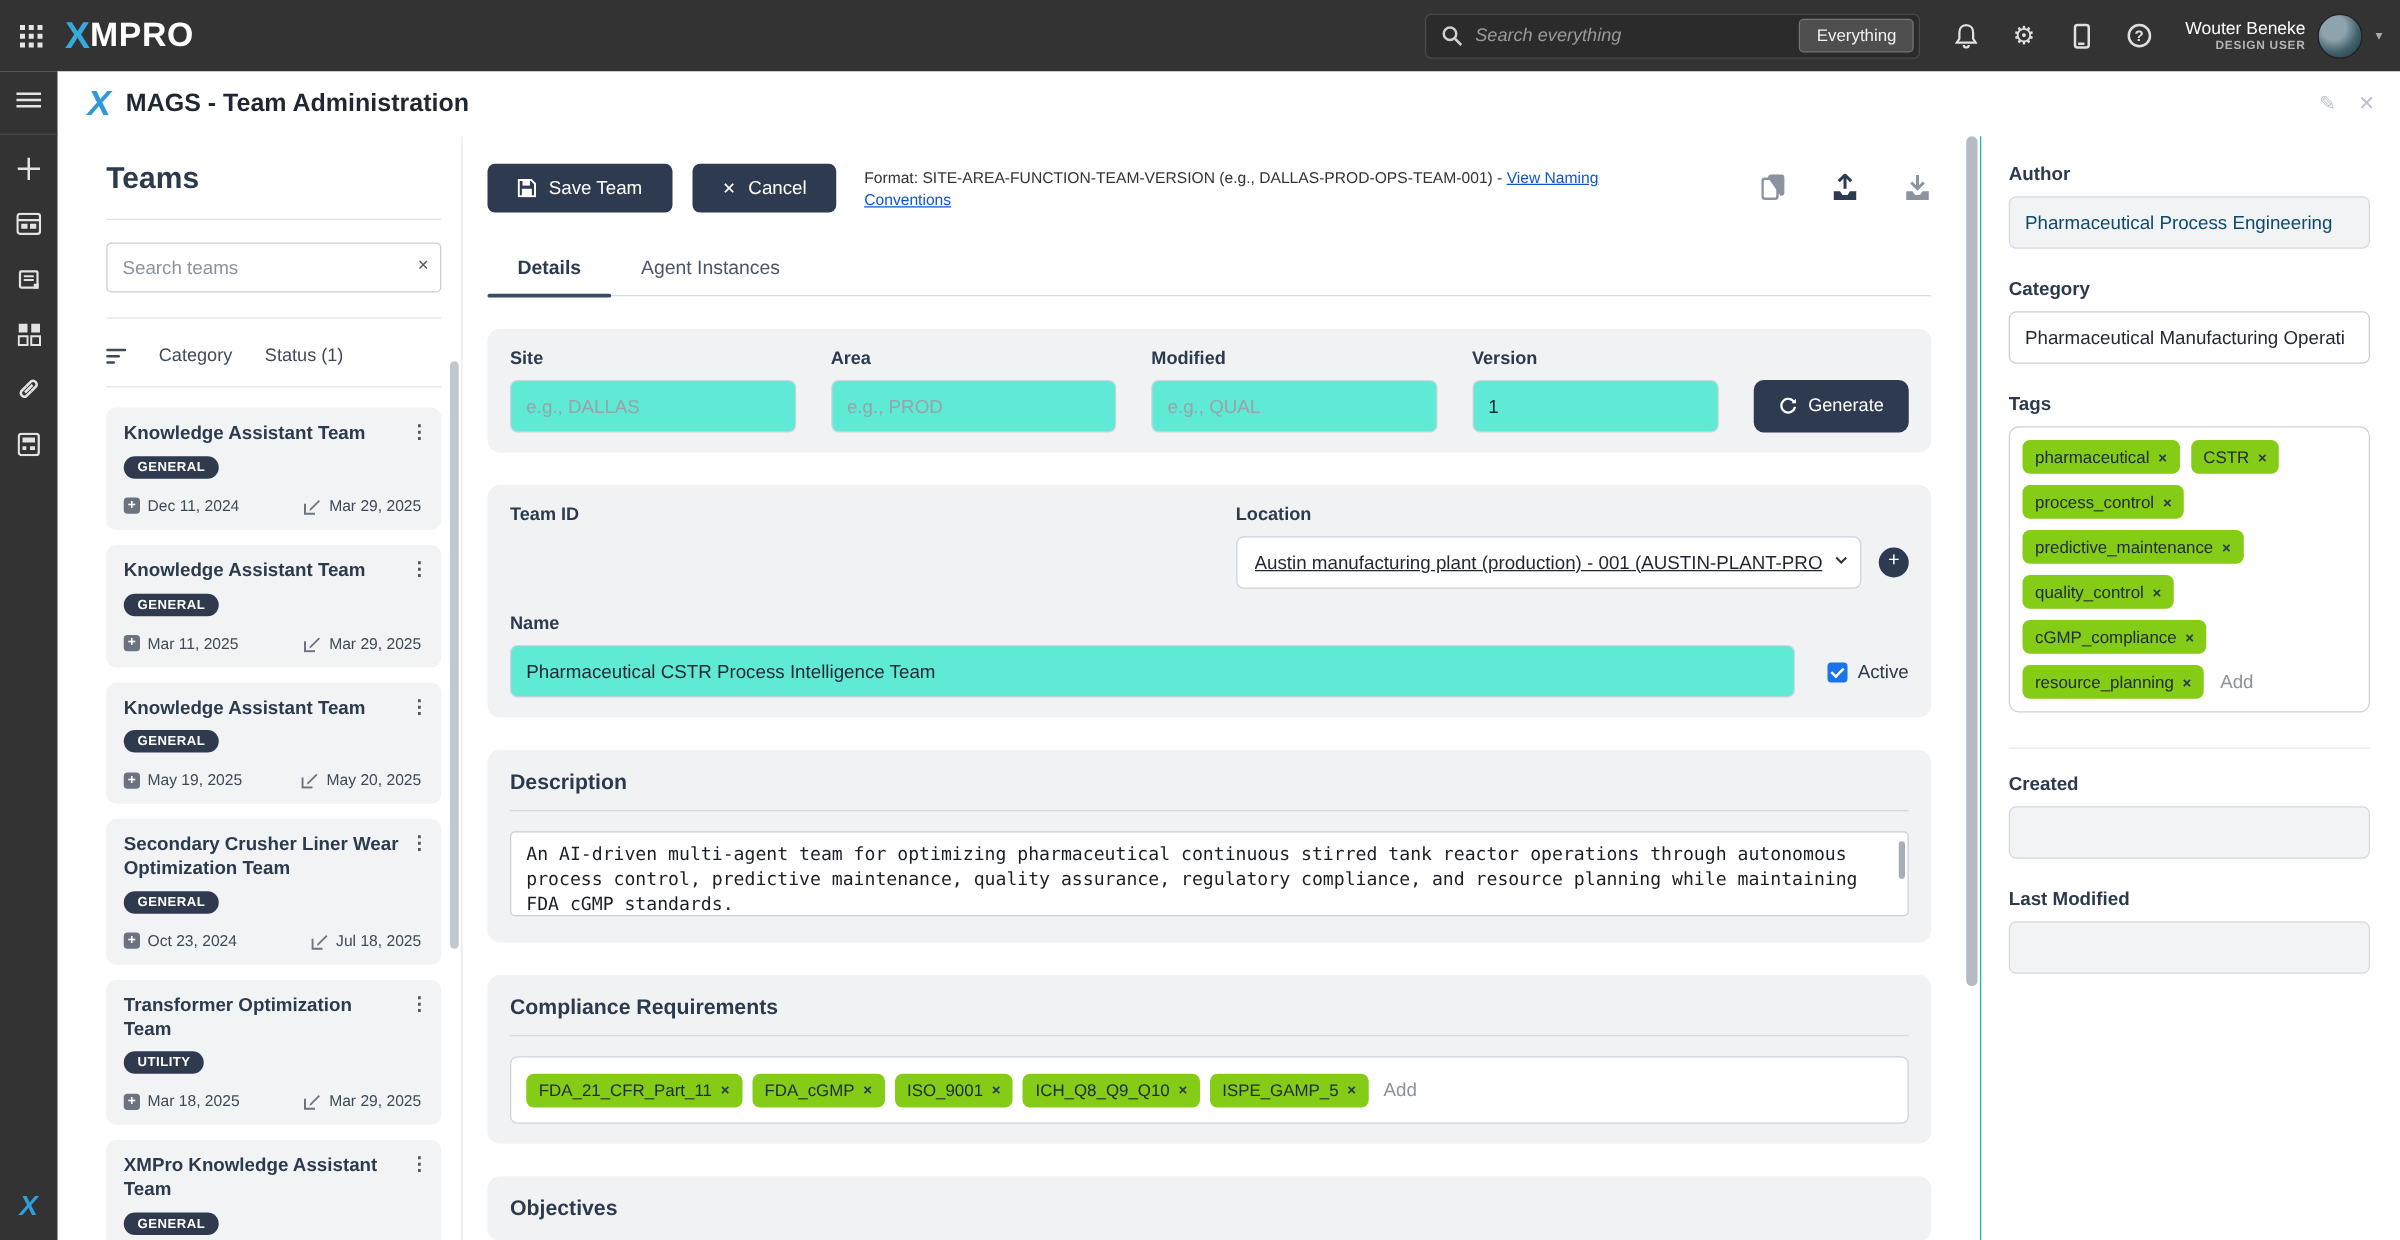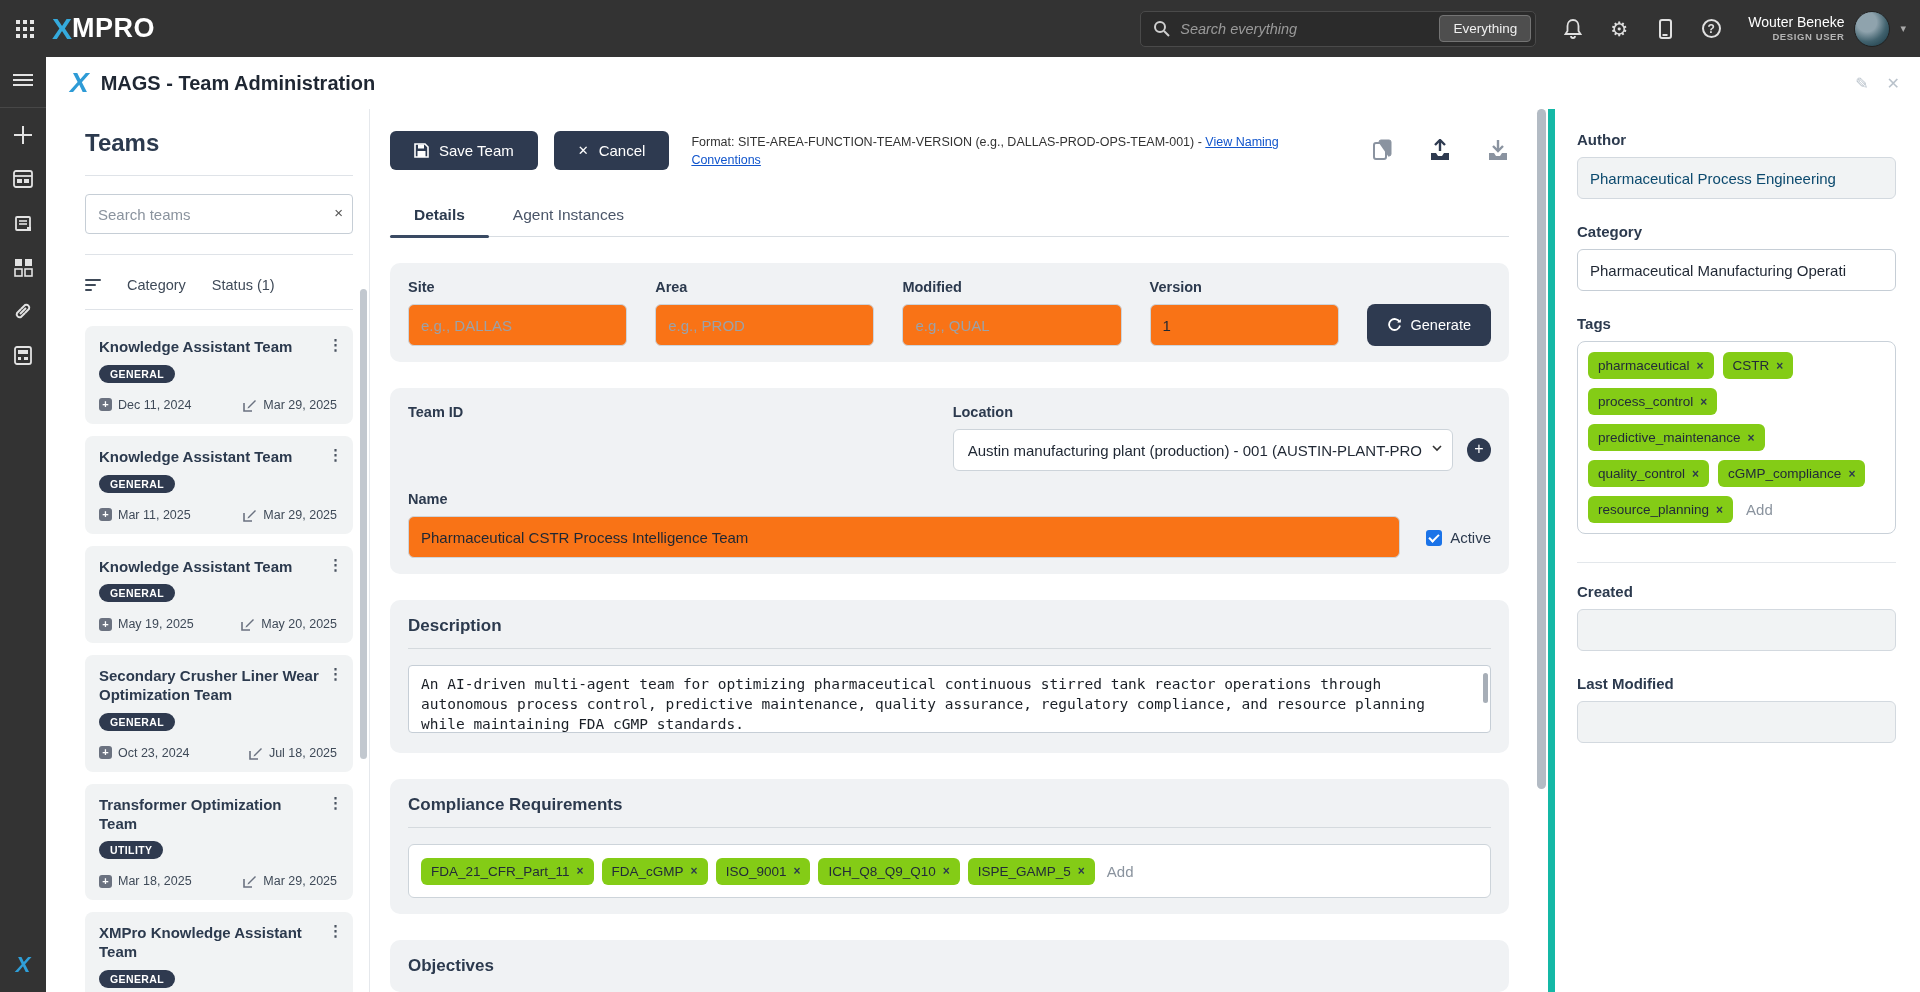--- a/index.html
+++ b/index.html
@@ -73,33 +73,33 @@
   .format-note { width:600px; font-size:12.5px; color:#333; line-height:1.45; margin-left:6px; margin-top:2px; }
   .format-link { color:#1155cc; text-decoration:underline; cursor:pointer; }
   .tool-icons { margin-left:auto; display:flex; gap:36px; align-items:center; margin-top:8px; }
   .tool-icon { cursor:pointer; display:flex; }
   .tabs { display:flex; margin-top:26px; border-bottom:1px solid #d8dde2; }
   .tab { padding:10px 24px 12px; font-size:15.5px; color:#4a5568; cursor:pointer; position:relative; }
   .tab.active { color:#2c3a4e; font-weight:bold; }
   .tab.active::after { content:""; position:absolute; left:0; right:0; bottom:-2px; height:3px; background:#3a4a63; border-radius:2px; }
   .card { background:#f0f2f4; border-radius:10px; padding:16px 18px; margin-top:26px; }
   .fld-label { font-size:14.5px; font-weight:bold; color:#2c3a4e; margin-bottom:9px; display:block; }
-  .inp { height:42px; border:1px solid #cdd4da; border-radius:6px; padding:0 12px; font-size:15px; color:#1f2733; background:#f97316; outline:none; width:100%; font-family:"Liberation Sans",sans-serif; }
+  .inp { height:42px; border:1px solid #cdd4da; border-radius:6px; padding:0 12px; font-size:15px; color:#1f2733; background:#5eead4; outline:none; width:100%; font-family:"Liberation Sans",sans-serif; }
   .inp::placeholder { color:#9aa2ab; }
   .inp.readonly { background:#eceef0; color:#6a737d; }
   .row { display:flex; gap:28px; align-items:flex-end; }
   .fld { display:flex; flex-direction:column; }
   .w232 { width:232px; } .w200 { width:200px; }
   .btn-generate { margin-left:auto; height:42px; display:flex; align-items:center; gap:9px; background:#2e3a50; color:#fff; border:none; border-radius:8px; font-size:14.5px; padding:0 20px; cursor:pointer; font-family:"Liberation Sans",sans-serif; }
   .row2 { display:flex; gap:34px; }
   .teamid-fld { width:560px; }
   .loc-group { flex:1; display:flex; align-items:flex-end; gap:14px; }
   .loc-fld { flex:1; }
   .select-box { height:42px; border:1px solid #cdd4da; border-radius:6px; background:#fff; display:flex; align-items:center; padding:0 30px 0 14px; font-size:15px; color:#1f2733; position:relative; cursor:pointer; }
-  .select-val { white-space:nowrap; overflow:hidden; flex:1; }
+  .select-val { white-space:nowrap; overflow:hidden; flex:1;text-decoration:underline; }
   .select-chevron { position:absolute; right:10px; top:13px; width:10px; height:10px; }
   .plus-circle { width:24px; height:24px; border-radius:50%; background:#2e3a50; color:#fff; font-size:16px; line-height:22px; text-align:center; cursor:pointer; margin-bottom:9px; flex:0 0 auto; }
   .name-row { display:flex; align-items:flex-end; gap:26px; margin-top:20px; }
   .name-fld { flex:1; }
   .active-wrap { display:flex; align-items:center; gap:8px; margin-bottom:12px; flex:0 0 auto; }
   .checkbox { width:16px; height:16px; border-radius:3px; background:#1a73e8; position:relative; cursor:pointer; display:inline-block; }
   .checkbox::after { content:""; position:absolute; left:5px; top:2px; width:4px; height:8px; border:solid #fff; border-width:0 2px 2px 0; transform:rotate(45deg); }
   .active-label { font-size:15px; color:#2c3a4e; }
   .section-title { font-size:17px; font-weight:bold; color:#2c3a4e; }
   .section-hr { border:none; border-top:1px solid #d5dade; margin:12px 0 16px; }
@@ -109,21 +109,21 @@
   .tagbox { background:#fff; border:1px solid #cdd4da; border-radius:6px; padding:9px 12px; display:flex; flex-wrap:wrap; gap:8px; align-items:center; min-height:54px; }
   .pill { background:#84cc16; color:#222b38; font-size:13.5px; padding:6px 10px; border-radius:6px; display:inline-flex; align-items:center; gap:7px; white-space:nowrap; }
   .pill .pill-x { font-size:12px; font-weight:bold; cursor:pointer; color:#2c3a4e; }
   .tag-add { color:#8a939e; font-size:15px; margin-left:4px; }
 
   
   .main-scrollbar { width:13px; flex:0 0 auto; position:relative; }
   .main-scrollbar .thumb { position:absolute; top:0; left:2px; width:9px; height:680px; background:#b3bbc4; border-radius:5px; }
 
   
-  .side-panel { width:372px; flex:0 0 auto; border-left:7px solid #14b8a6; padding:22px 24px 0 22px; overflow:hidden; }
+  .side-panel { width:336px; flex:0 0 auto; border-left:1px solid #14b8a6; padding:22px 24px 0 22px; overflow:hidden; }
   .side-sec { margin-bottom:24px; }
   .side-label { font-size:15px; font-weight:bold; color:#2c3a4e; margin-bottom:9px; display:block; }
   .side-inp { width:100%; height:42px; border:1px solid #d3d9df; border-radius:6px; padding:0 12px; font-size:15px; outline:none; font-family:"Liberation Sans",sans-serif; white-space:nowrap; overflow:hidden; }
   .side-inp.gray { background:#f1f3f4; color:#0c4a6e; }
   .side-inp.white { background:#fff; color:#1f2733; border-color:#c6ced6; }
   .side-tagbox { border:1px solid #c9d1d9; border-radius:8px; padding:10px; display:flex; flex-wrap:wrap; gap:9px; align-items:center; }
   .side-hr { border:none; border-top:1px solid #e3e7eb; margin:28px 0 20px; }
   svg { display:block; }
 </style>
 </head>

